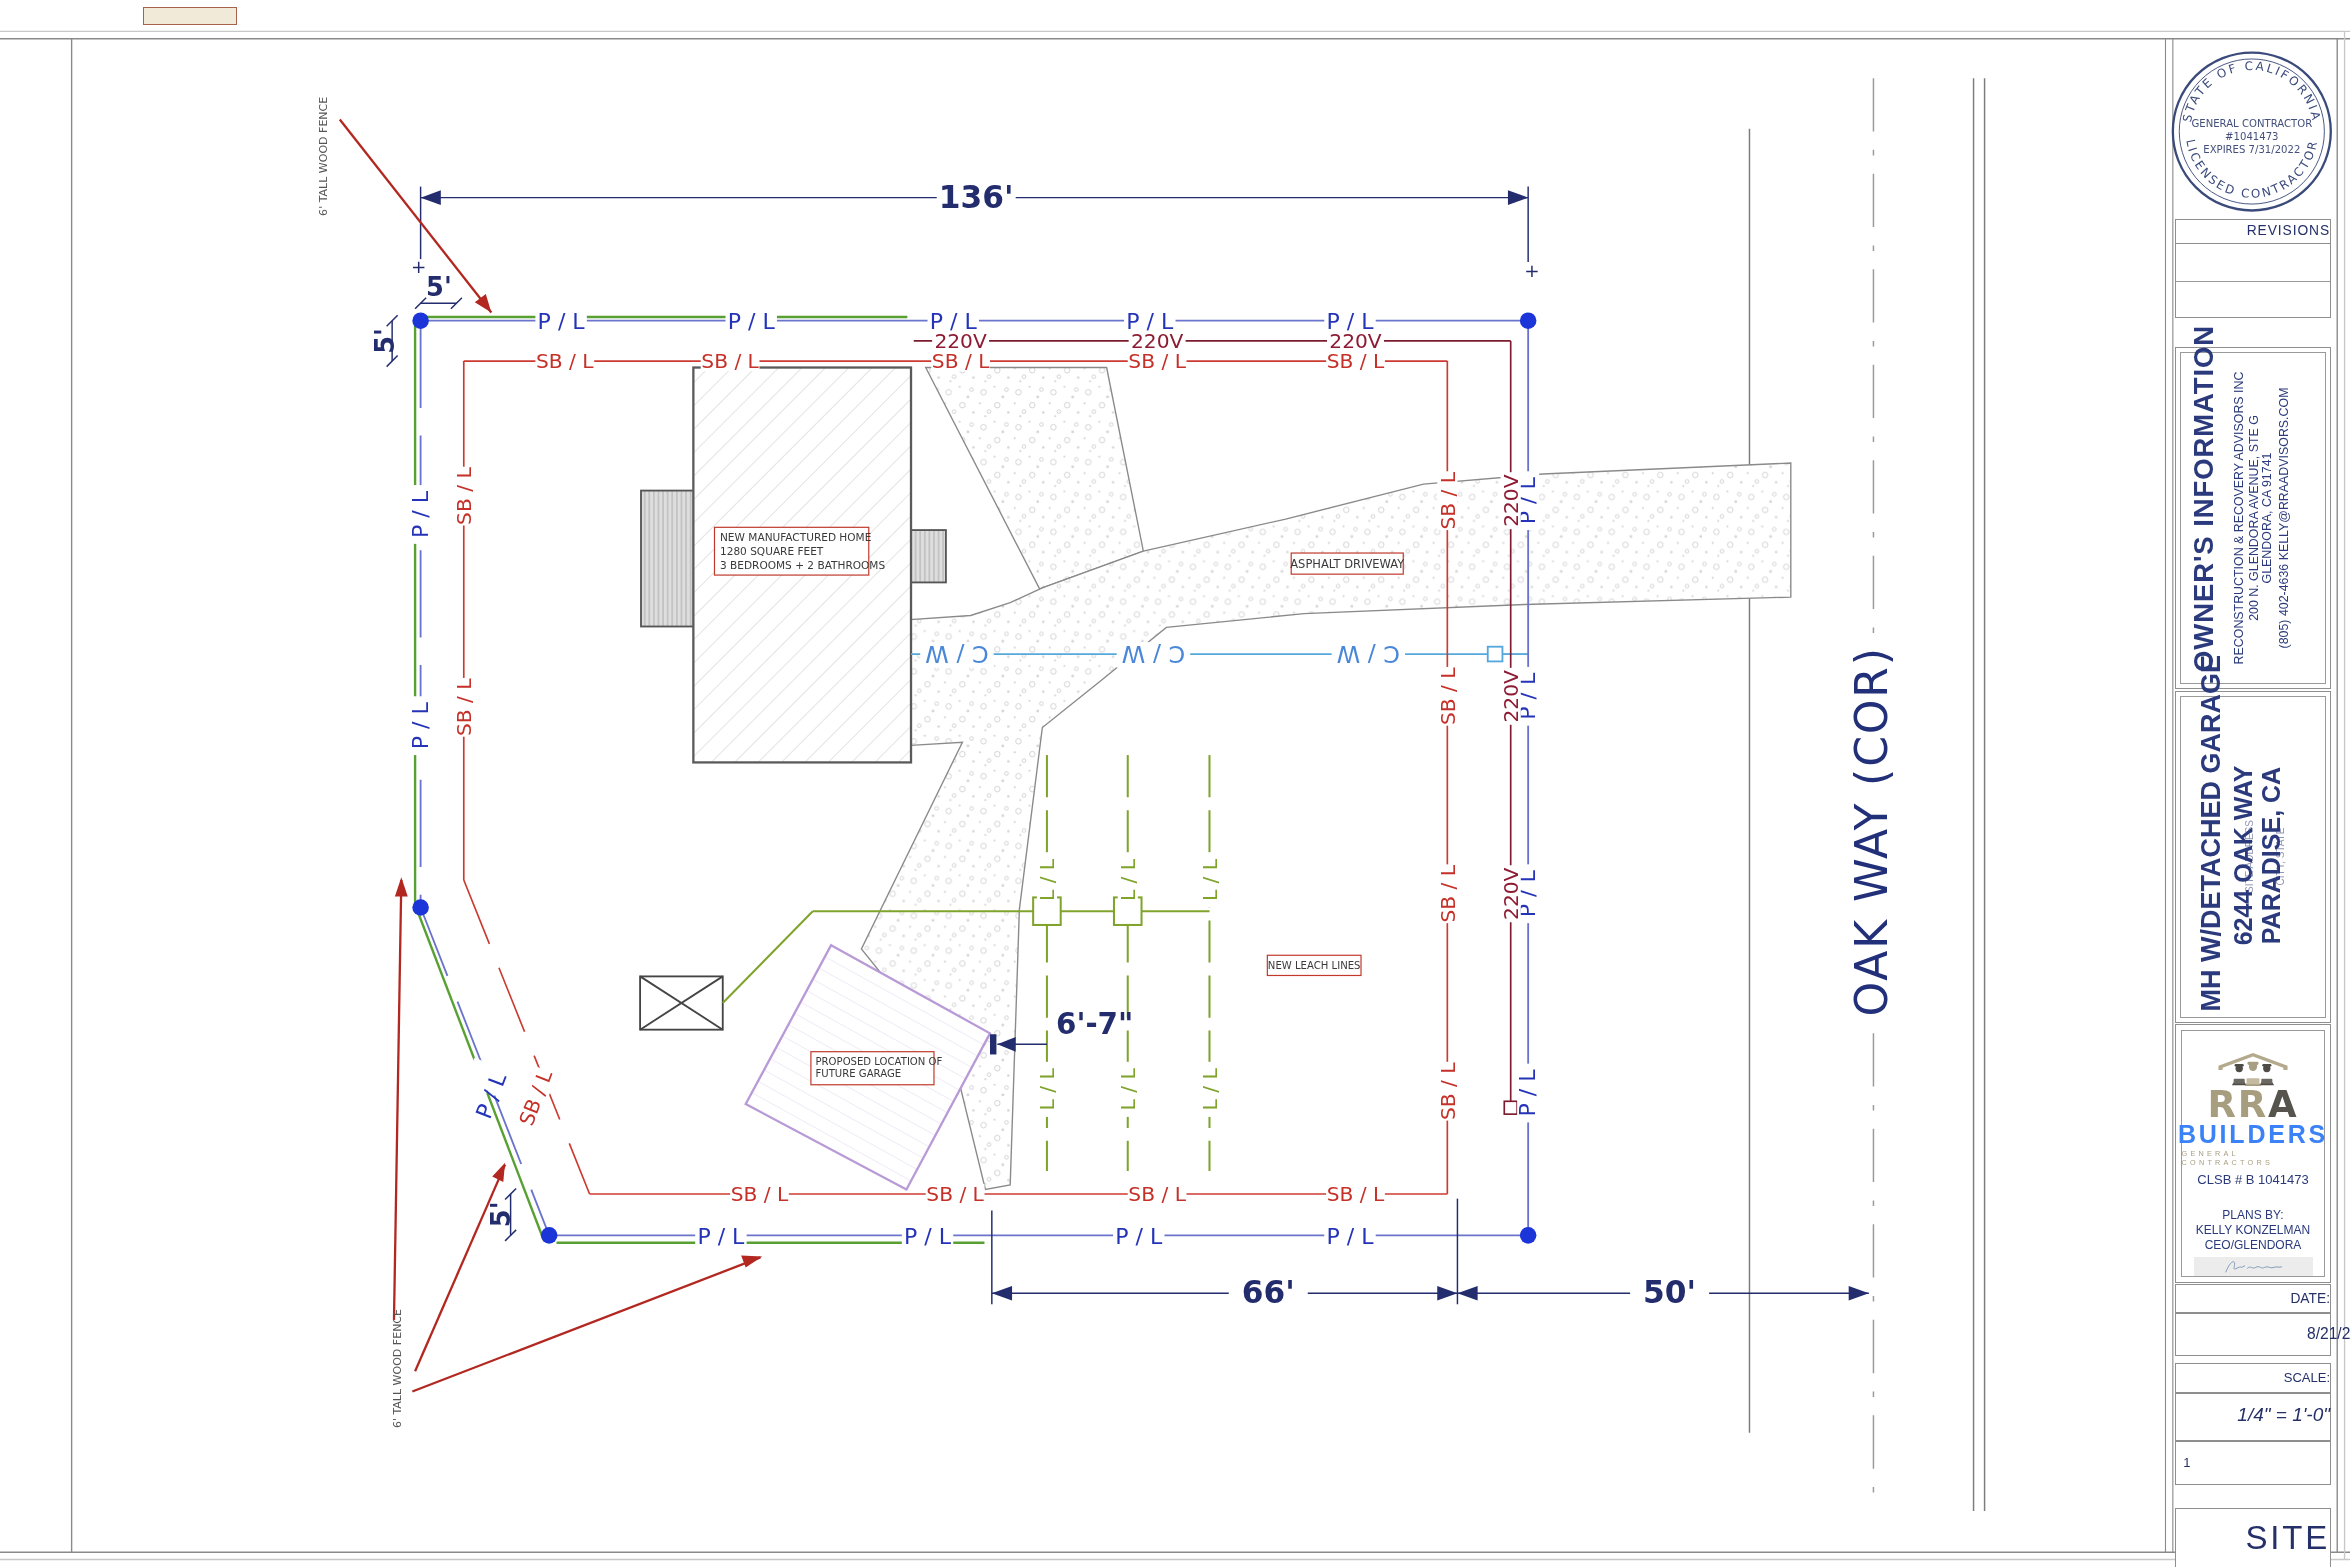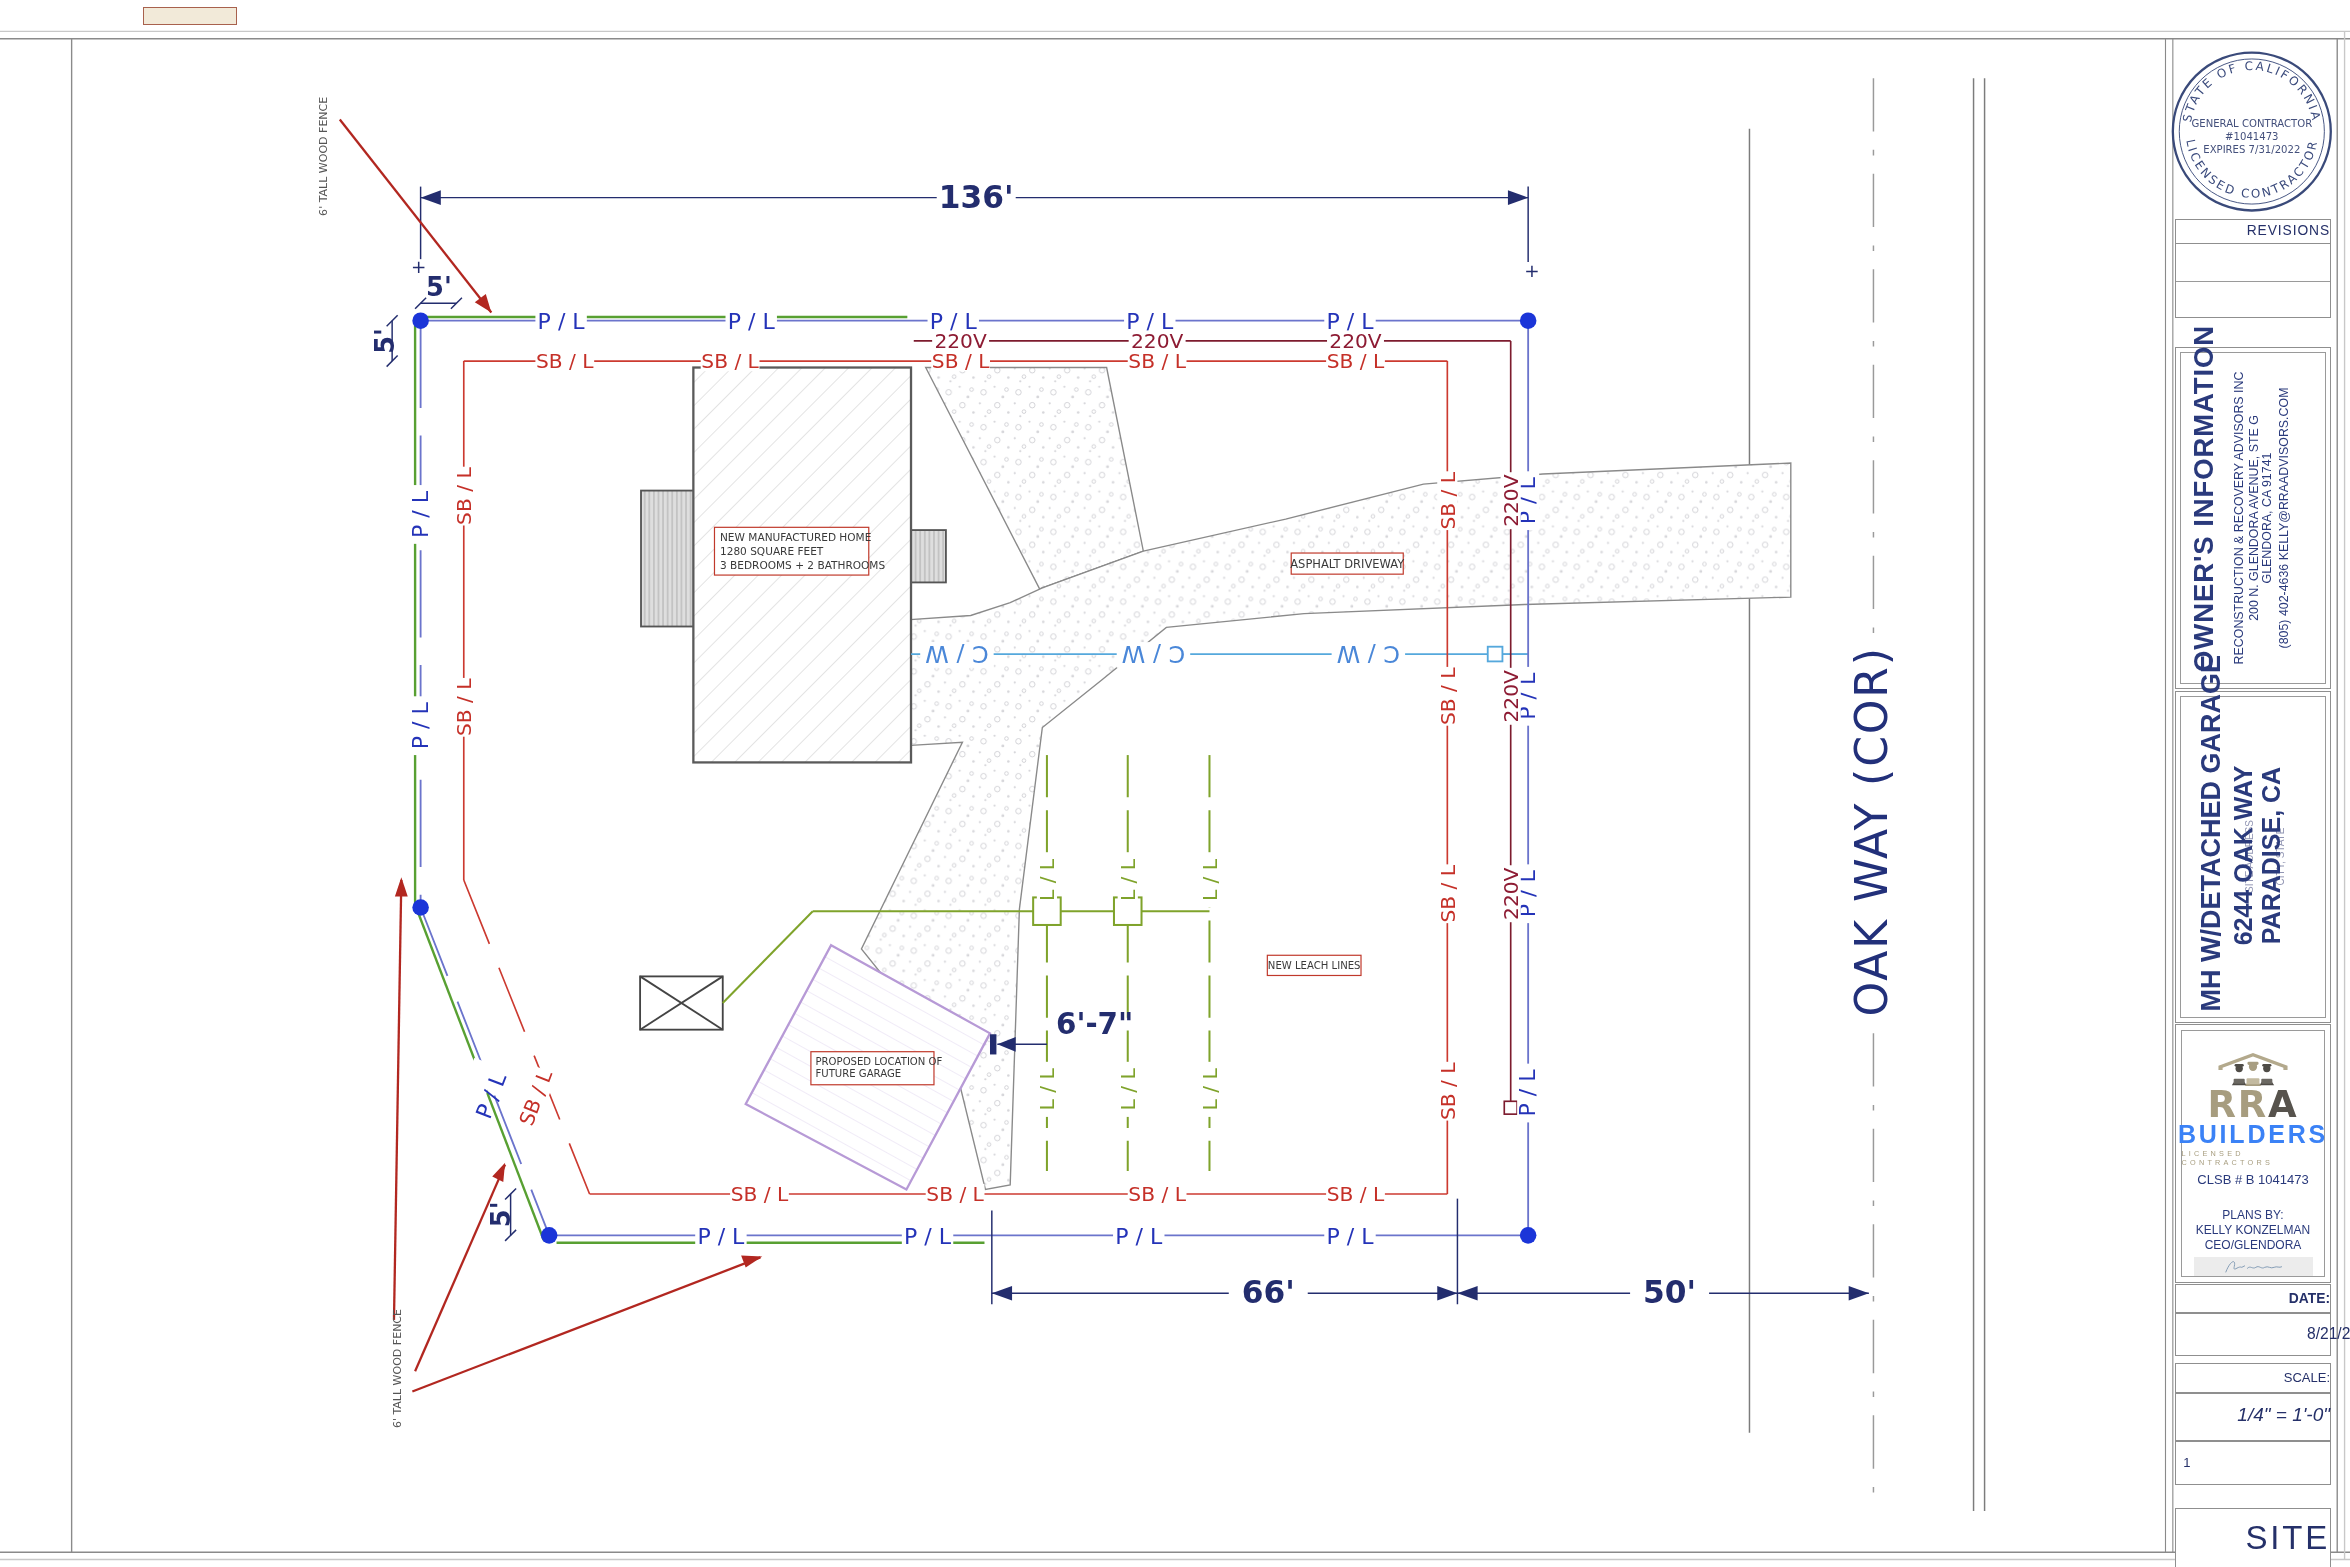--- a/index.html
+++ b/index.html
@@ -427,34 +427,34 @@
         <path d="M89,72 Q105,46 121,72 Z" fill="#4f4c47"></path>
             <rect x="93" y="58" width="24" height="11" rx="2" fill="#6b6862"></rect>
         <circle cx="75" cy="32" r="9" fill="#a89e82"></circle>
             <rect x="63" y="21" width="24" height="7" rx="3" fill="#a89e82"></rect>
         <path d="M57,74 Q75,44 93,74 Z" fill="#a89e82"></path>
             <rect x="61" y="57" width="28" height="13" rx="2" fill="#c3baa0"></rect>
       </g>
     </svg>
     <div class="rra"><span style="color:#a79d7f;">RR</span><span style="color:#57534d;">A</span></div>
     <div class="builders">BUILDERS</div>
-    <div class="gencon">LICENSED CONTRACTORS</div>
+    <div class="gencon">GENERAL CONTRACTORS</div>
     <div class="clsb">CLSB # B 1041473</div>
     <div class="plansby">
       <div>PLANS BY:</div>
       <div>KELLY KONZELMAN</div>
       <div>CEO/GLENDORA</div>
     </div>
     <svg class="sig" width="119" height="39" viewBox="0 0 130 42">
       <path d="M6,32 C16,6 28,4 24,20 C21,34 32,18 40,22 L46,19 M52,24 C58,17 63,27 70,22 C77,17 82,27 89,22 C96,18 102,26 109,22 C115,19 120,24 125,21" fill="none" stroke="#7e97b2" stroke-width="2" stroke-linecap="round"></path>
     </svg>
   </div>
 </div>
 
-<div class="tbox" style="left:2175px;top:1284px;width:156px;height:29px;font-weight:bold;">
+<div class="tbox" style="left:2175px;top:1284px;width:156px;height:29px;">
   <div class="clabel" style="top:5.5px;font-size:13.8px;">DATE:</div>
 </div>
 <div class="tbox" style="left:2175px;top:1313px;width:156px;height:43px;padding-left:29px;">
   <div class="clabel" style="top:11px;font-size:15.6px;">8/21/24</div>
 </div>
 <div class="tbox" style="left:2175px;top:1363px;width:156px;height:30px;">
   <div class="clabel" style="top:5.5px;font-size:13px;">SCALE:</div>
 </div>
 <div class="tbox" style="left:2175px;top:1393px;width:156px;height:48px;">
   <div class="clabel" style="top:10px;font-size:19px;font-style:italic;">1/4" = 1'-0"</div>

